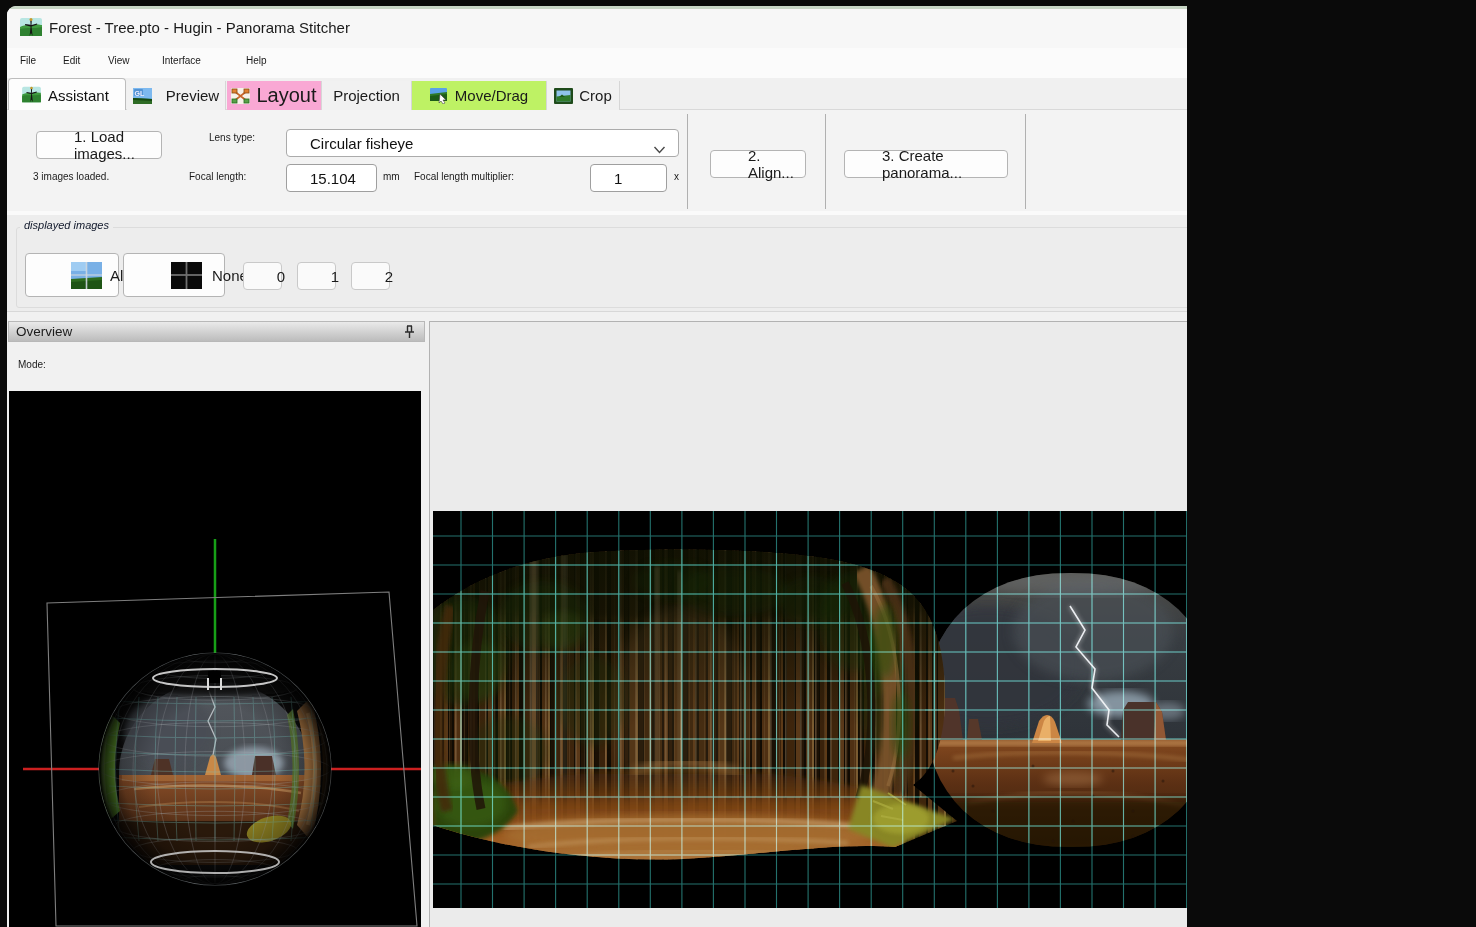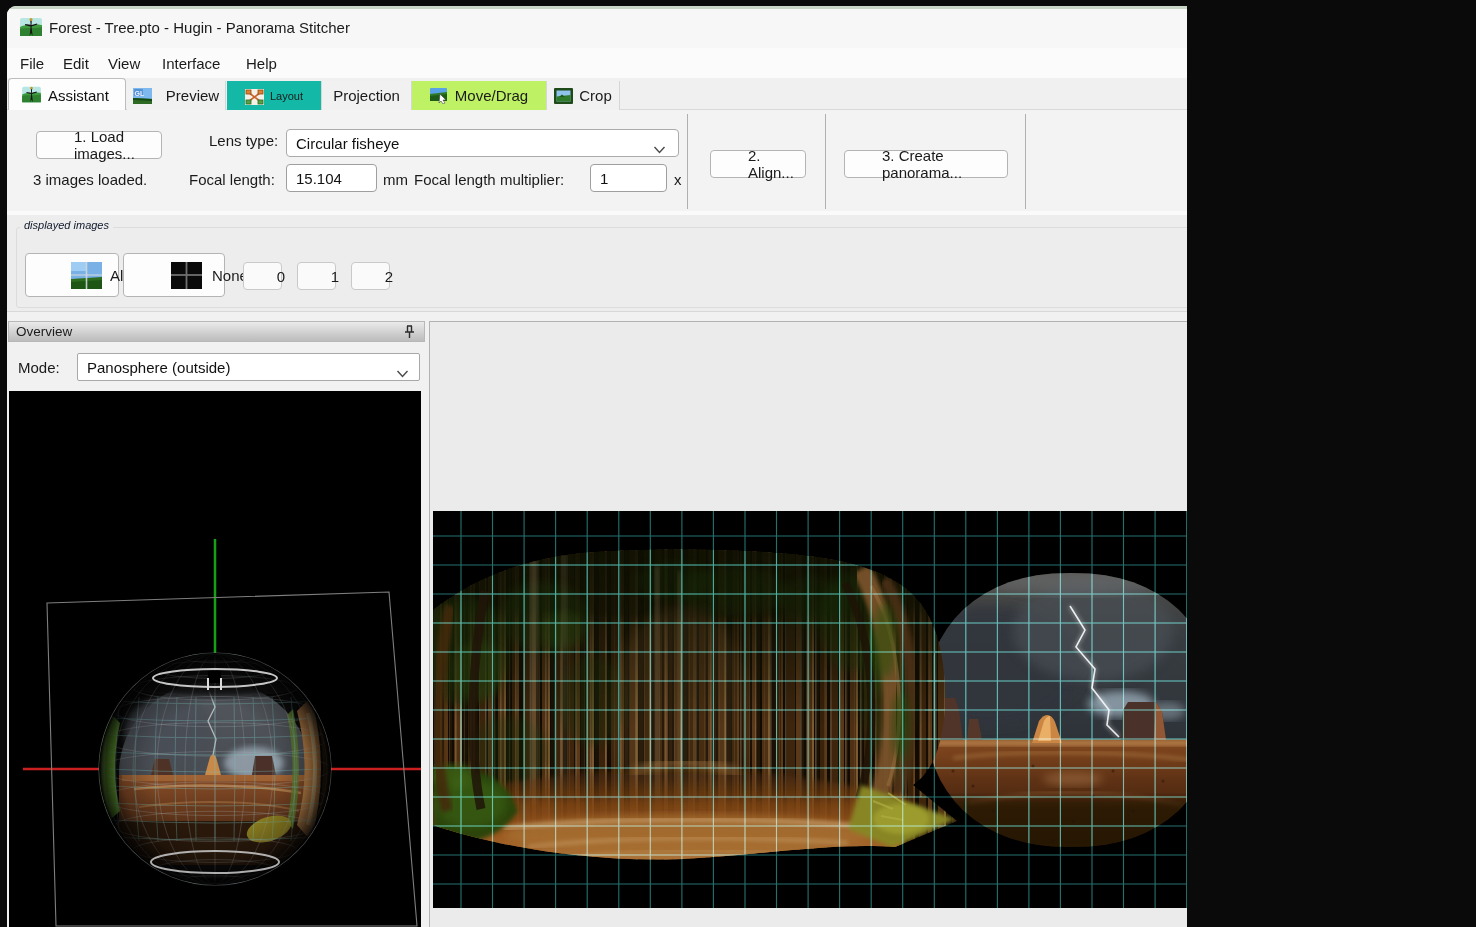--- a/index.html
+++ b/index.html
@@ -1,22 +1,22 @@
 <!DOCTYPE html>
 <html><head><meta charset="utf-8">
 <style>
 *{margin:0;padding:0;box-sizing:border-box;}
 html,body{width:1476px;height:927px;overflow:hidden;background:#0a0a0a;
 font-family:"Liberation Sans",sans-serif;}
 .a{position:absolute;}
 .btn{position:absolute;background:#fdfdfd;border:1px solid #b4b4b4;border-radius:4px;
 font-size:15px;color:#1a1a1a;display:flex;align-items:center;justify-content:center;padding-left:37px;}
-.lbl{position:absolute;font-size:15px;color:#1a1a1a;white-space:nowrap;}
+.lbl{position:absolute;font-size:10px;color:#1a1a1a;white-space:nowrap;}
 .inp{position:absolute;background:#fff;border:1px solid #9f9f9f;border-radius:4px;
-font-size:15px;color:#111;display:flex;align-items:center;padding-left:9px;}
+font-size:15px;color:#111;display:flex;align-items:center;padding-left:23px;}
 </style></head><body>
 <div id="win" class="a" style="left:7px;top:6px;width:1180px;height:927px;background:#f1f1f1;border-top-left-radius:9px;overflow:hidden;">
 
 <div class="a" style="left:0;top:0;width:1469px;height:3px;background:#c7d6c5;"></div>
 <div class="a" style="left:0;top:3px;width:1469px;height:39px;background:#f7f7f7;"></div>
 <div class="a" style="left:13px;top:11px;"><svg width="22" height="20" viewBox="0 0 22 20">
 <rect x="0" y="1" width="22" height="18" rx="2" fill="#b8e6e2"></rect>
 <path d="M0,10 C6,7 10,9 14,8 C18,7 20,8 22,8 L22,19 L0,19 Z" fill="#3f9b3f"></path>
 <path d="M0,12 C7,10 14,12 22,10 L22,19 L0,19 Z" fill="#2e8130"></path>
 <path d="M10.2,2 L11.8,2 L11.5,8 L17,6.5 L17.4,7.6 L11.5,9.5 L12.6,19 L11,16 L9.6,19 L10.6,9.5 L5,8.2 L5.2,7 L10.6,7.8 Z" fill="#141414"></path>
@@ -34,21 +34,21 @@
       <span style="display:inline-block;margin-right:6px;position:relative;top:2px;"><svg width="19" height="16" viewBox="0 0 19 16">
 <rect width="19" height="16" rx="1.5" fill="#6fb3ef"></rect>
 <rect y="0" width="19" height="10" fill="#7db9ef"></rect>
 <path d="M0,10 L19,11 L19,16 L0,16 Z" fill="#2d6b24"></path>
 <path d="M0,10 L19,11 L19,13 L0,12 Z" fill="#174a12"></path>
 <rect x="1" y="1" width="9" height="7" rx="1" fill="#4f8fd0" opacity="0.9"></rect>
 <text x="1.5" y="7.5" font-family="Liberation Sans" font-size="7" fill="#eef" font-weight="bold">GL</text>
 </svg></span>
       <span>Preview</span>
     </div>
-<div class="a" style="left:220px;top:75px;width:95px;height:29px;background:#14b8a6;border-right:1px solid #d6d6d6;font-size:11px;color:#1a1a1a;display:flex;align-items:center;justify-content:center;">
+<div class="a" style="left:220px;top:75px;width:95px;height:29px;background:#f9a8d4;border-right:1px solid #d6d6d6;font-size:20px;color:#1a1a1a;display:flex;align-items:center;justify-content:center;">
       <span style="display:inline-block;margin-right:6px;position:relative;top:2px;"><svg width="19" height="16" viewBox="0 0 19 16">
 <rect width="19" height="16" fill="#f6f1e8"></rect>
 <path d="M3,3 L16,13 M16,3 L3,13" stroke="#c86428" stroke-width="1.6"></path>
 <rect x="1" y="1" width="5" height="4" fill="#e08030" stroke="#8a4a10" stroke-width="0.8"></rect>
 <rect x="13" y="1" width="5" height="4" fill="#e08030" stroke="#8a4a10" stroke-width="0.8"></rect>
 <rect x="1" y="11" width="5" height="4" fill="#58a048" stroke="#2a6a20" stroke-width="0.8"></rect>
 <rect x="13" y="11" width="5" height="4" fill="#58a048" stroke="#2a6a20" stroke-width="0.8"></rect>
 </svg></span>
       <span>Layout</span>
     </div>
@@ -132,24 +132,20 @@
 <div class="btn" style="left:290px;top:256px;width:34px;height:28px;border-color:#c9c9c9;background:#fafafa;">1</div>
 <div class="btn" style="left:344px;top:256px;width:36px;height:28px;border-color:#c9c9c9;background:#fafafa;">2</div>
 <div class="a" style="left:0;top:305px;width:1469px;height:1px;background:#d8d8d8;"></div>
 <div class="a" style="left:1px;top:315px;width:417px;height:21px;background:linear-gradient(#eaeaea,#bcbcbc);border:1px solid #b8b8b8;"></div>
 <div class="a" style="left:9px;top:318px;font-size:13.5px;color:#1c1c1c;">Overview</div>
 <div class="a" style="left:396px;top:319px;"><svg width="13" height="14" viewBox="0 0 13 14">
 <path d="M4,1 h5 M4.5,1 v6 M8.5,1 v6 M2,7 h9 M6.5,7 v6" stroke="#2b2b2b" stroke-width="1.4" fill="none"></path>
 </svg></div>
 <div class="a" style="left:1px;top:336px;width:417px;height:49px;background:#f1f1f1;"></div>
 <div class="lbl" style="left:11px;top:353px;">Mode:</div>
-<div class="inp" style="left:70px;top:347px;width:343px;height:28px;border-radius:2px;border-color:#a8a8a8;">Panosphere (outside)
-<span class="a" style="right:10px;top:10px;"><svg width="13" height="8" viewBox="0 0 13 8">
-          <path d="M1.5,1 L6.5,6.5 L11.5,1" fill="none" stroke="#4a4a4a" stroke-width="1.4"></path>
-        </svg></span></div>
 <div class="a" style="left:2px;top:385px;width:412px;height:542px;background:#000;line-height:0;"><svg width="412" height="542" viewBox="0 0 412 542">
 <rect width="412" height="542" fill="#000"></rect>
 <defs>
 <clipPath id="sc">
             <circle cx="206" cy="378" r="116"></circle>
           </clipPath>
 <radialGradient id="rim" cx="0.5" cy="0.5" r="0.5">
 <stop offset="0.55" stop-color="#000" stop-opacity="0"></stop>
 <stop offset="0.8" stop-color="#000" stop-opacity="0.25"></stop>
 <stop offset="0.97" stop-color="#000" stop-opacity="0.8"></stop>

